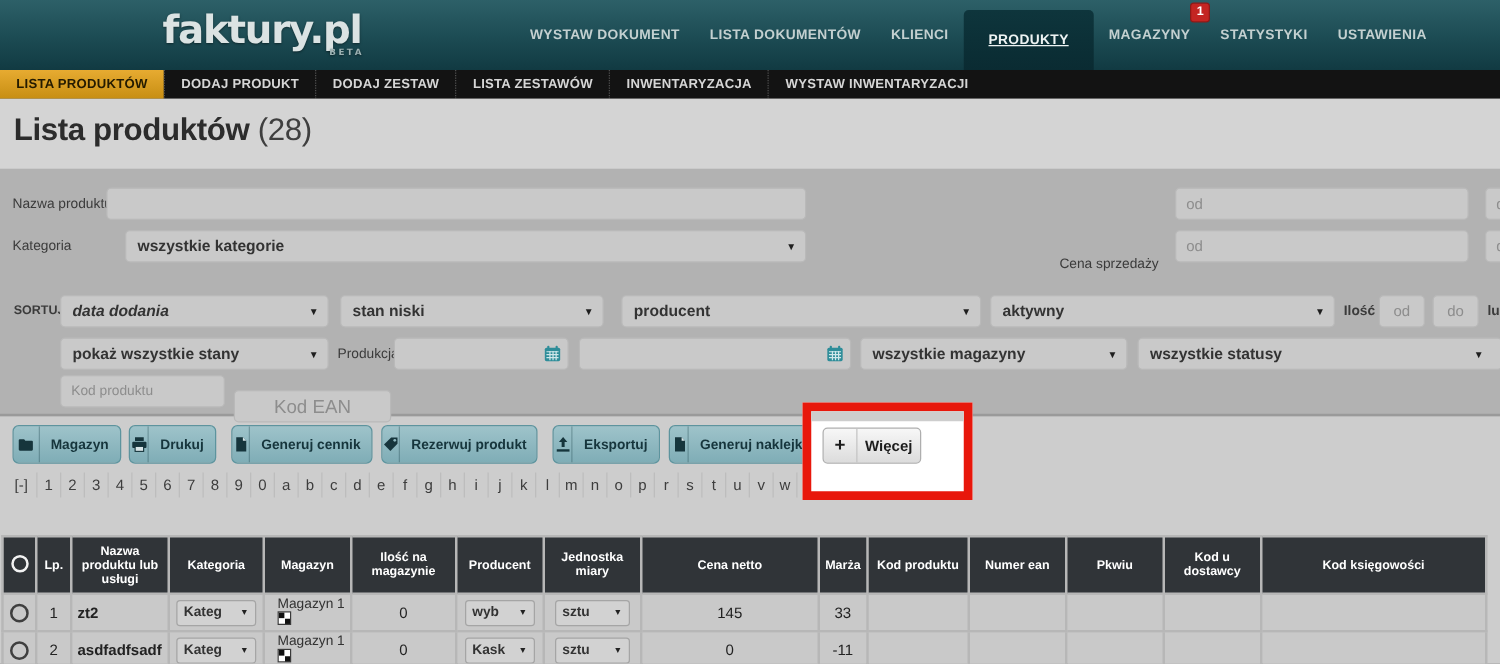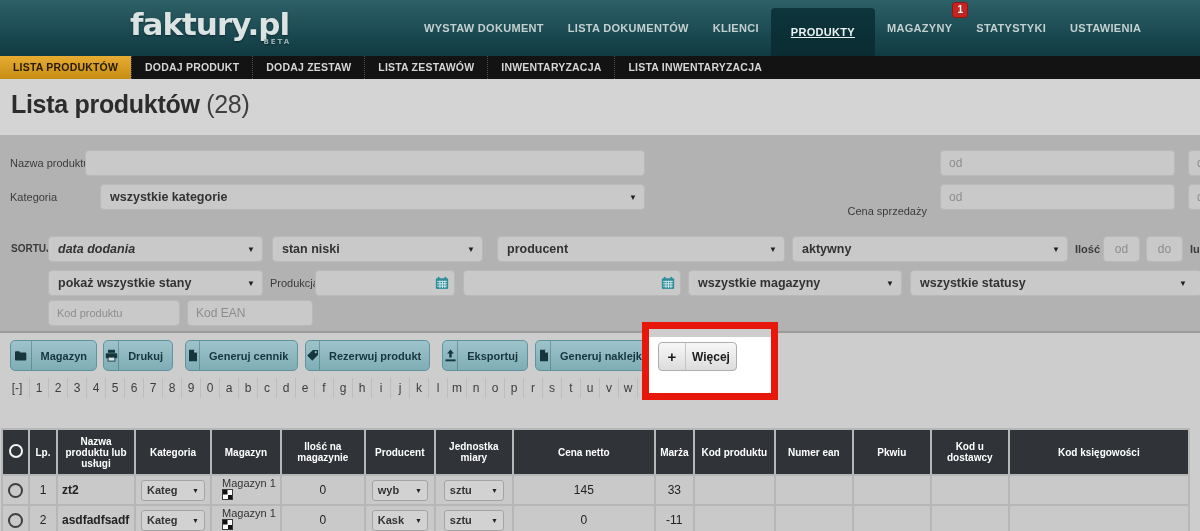--- a/index.html
+++ b/index.html
@@ -130,21 +130,21 @@
         </div>
       </div>
   </div>
 
   <div id="tabbar">
       <div class="tab active">LISTA PRODUKTÓW</div>
       <div class="tab">DODAJ PRODUKT</div>
       <div class="tab">DODAJ ZESTAW</div>
       <div class="tab">LISTA ZESTAWÓW</div>
       <div class="tab">INWENTARYZACJA</div>
-      <div class="tab">LISTA INWENTARYZACJA</div>
+      <div class="tab">WYSTAW INWENTARYZACJI</div>
     </div>
 
   <div class="titleband">
     <div class="pagetitle">
       <span>Lista produktów</span>
       <span class="count">(28)</span>
     </div>
   </div>
 
   <div class="filterpanel">
@@ -204,21 +204,21 @@
       </svg>
     </div>
     <div class="sel" style="left:688px;top:135px;width:214px;">
       <span>wszystkie magazyny</span><span class="arr">▼</span>
     </div>
     <div class="sel" style="left:910px;top:135px;width:292px;">
       <span>wszystkie statusy</span><span class="arr" style="right:14px;">▼</span>
     </div>
 
     <input class="inp" style="left: 48px; top: 165px; width: 132px; font-size: 11px;" placeholder="Kod produktu">
-    <input class="inp" style="left: 187px; top: 165px; width: 126px; font-size: 12px;" placeholder="Kod EAN">
+    <input class="inp" style="left: 187px; top: 177px; width: 126px; font-size: 15px; text-align: center;" placeholder="Kod EAN">
   </div>
 
   <div id="toolbar">
       <div class="btn" style="left: 10px; width: 87px;">
         <span class="bicon">
           <svg width="13" height="13" viewBox="0 0 13 13">
             <path fill="currentColor" d="M1 3.2a.9.9 0 0 1 .9-.9h3.4l1 1.3h5.2a.8.8 0 0 1 .8.8v6.2a.9.9 0 0 1-.9.9H1.9a.9.9 0 0 1-.9-.9z"></path>
           </svg>
         </span>
         <span class="blabel">Magazyn</span>

